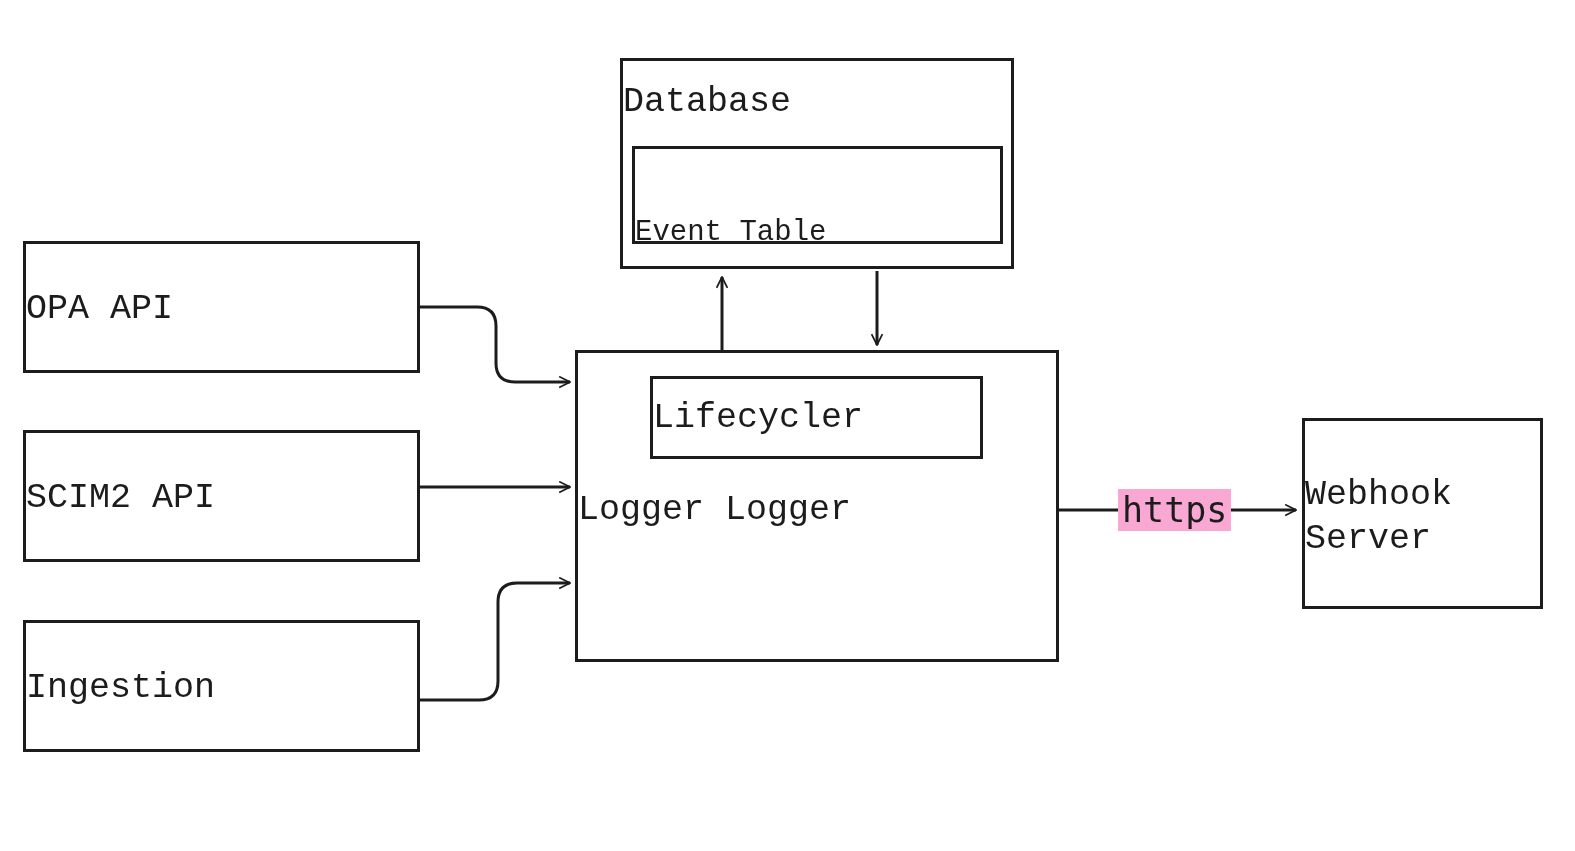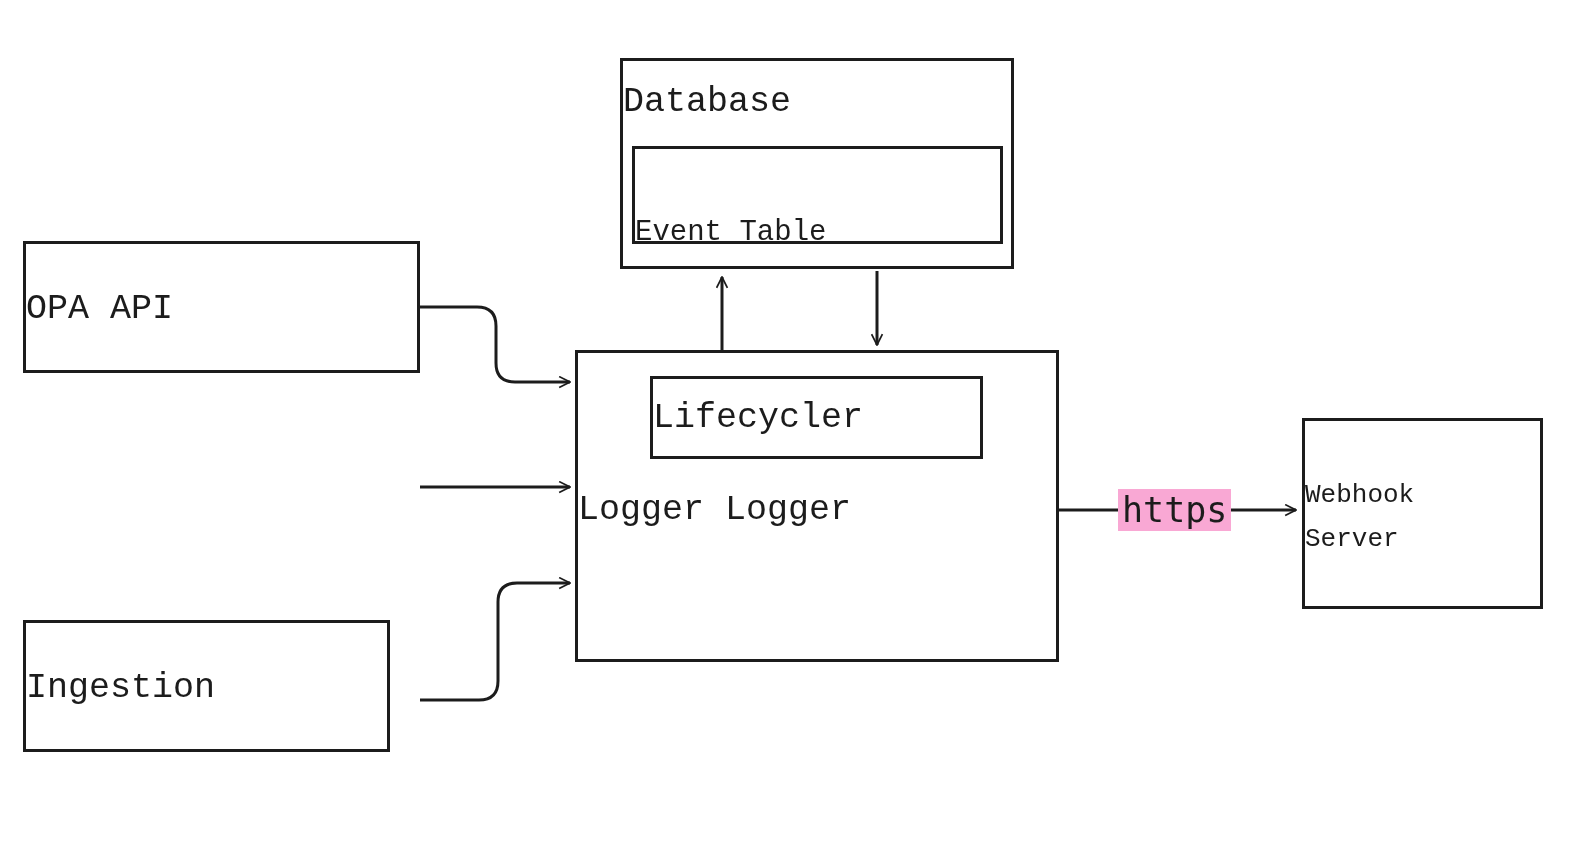--- a/index.html
+++ b/index.html
@@ -102,38 +102,38 @@
   }
   #node-scim2-api {
     left: 23px;
     top: 430px;
     width: 397px;
     height: 132px;
   }
   #node-ingestion {
     left: 23px;
     top: 620px;
-    width: 367px;
+    width: 397px;
     height: 132px;
   }
   .src-label {
     top: 44px;
     font-size: 35px;
     line-height: 42px;
   }
   
   #node-webhook-server {
     left: 1302px;
     top: 418px;
     width: 241px;
     height: 191px;
   }
   #label-webhook-server {
     top: 52px;
-    font-size: 26px;
+    font-size: 35px;
     line-height: 44px;
   }
   .edge-text {
     position: absolute;
     color: #1c1c1c;
     font-size: 35px;
     line-height: 42px;
     white-space: pre;
     background: #f9a8d4;
     padding: 0 4px;
@@ -181,20 +181,23 @@
   </div>
 
   <div class="node" id="node-opa-api">
     <div class="node-label src-label">OPA API</div>
   </div>
 
   <div class="node" id="node-lifecycler">
     <div class="node-label" id="label-lifecycler">Lifecycler</div>
   </div>
 
+  <div class="node" id="node-scim2-api">
+    <div class="node-label src-label">SCIM2 API</div>
+  </div>
 
   <div class="node" id="node-ingestion">
     <div class="node-label src-label">Ingestion</div>
   </div>
 
   <div class="node" id="node-webhook-server">
     <div class="node-label" id="label-webhook-server">Webhook
 Server</div>
   </div>
 

